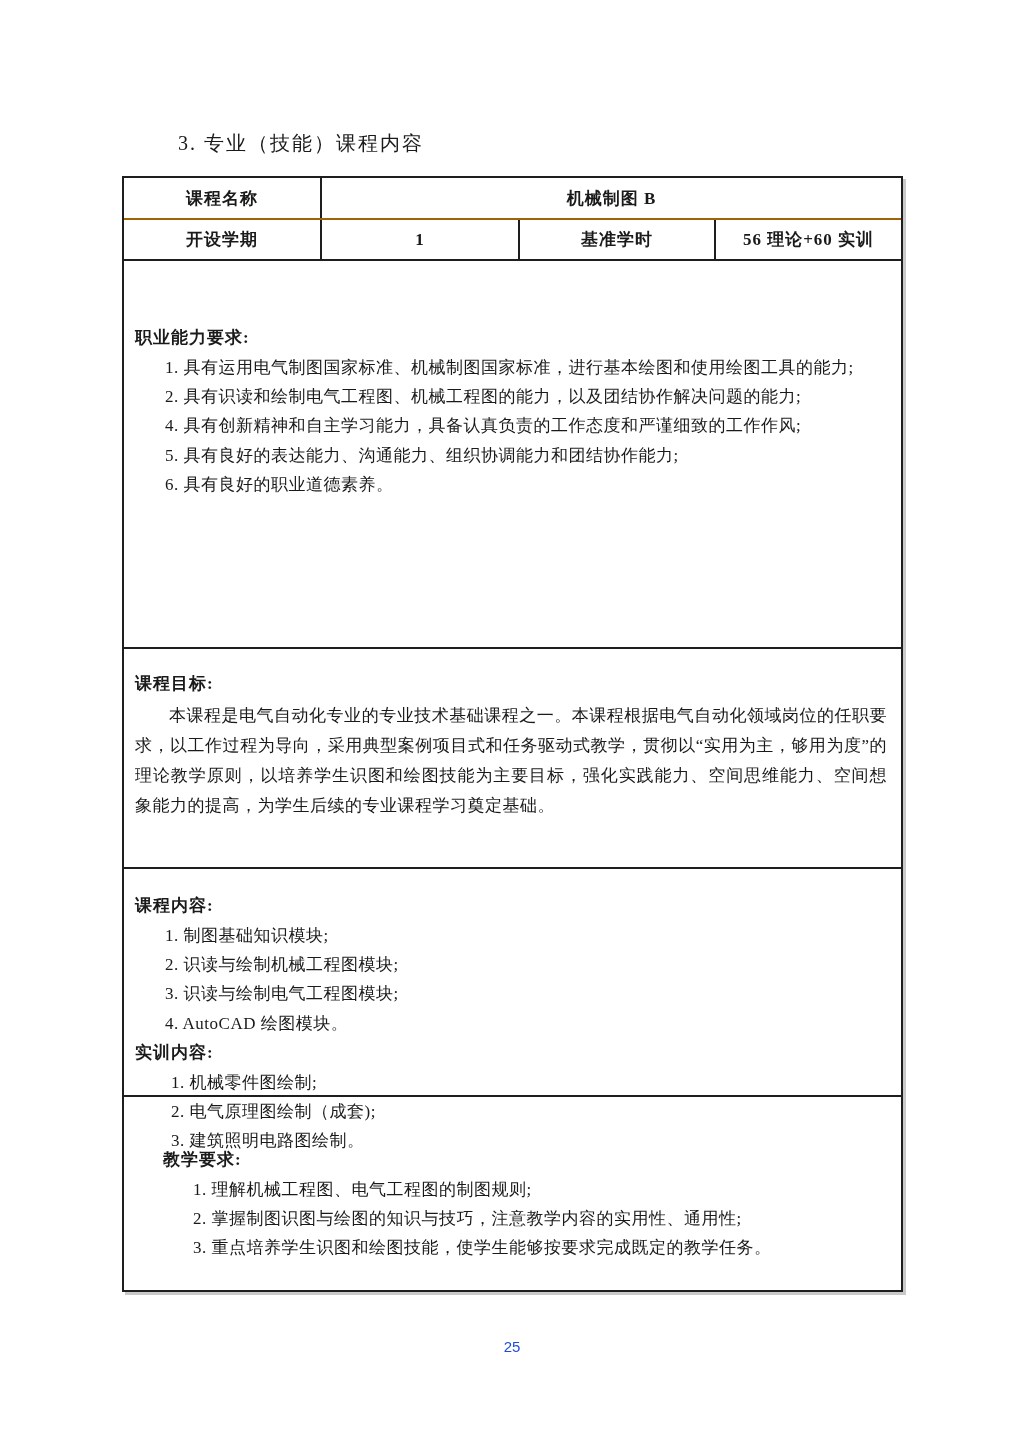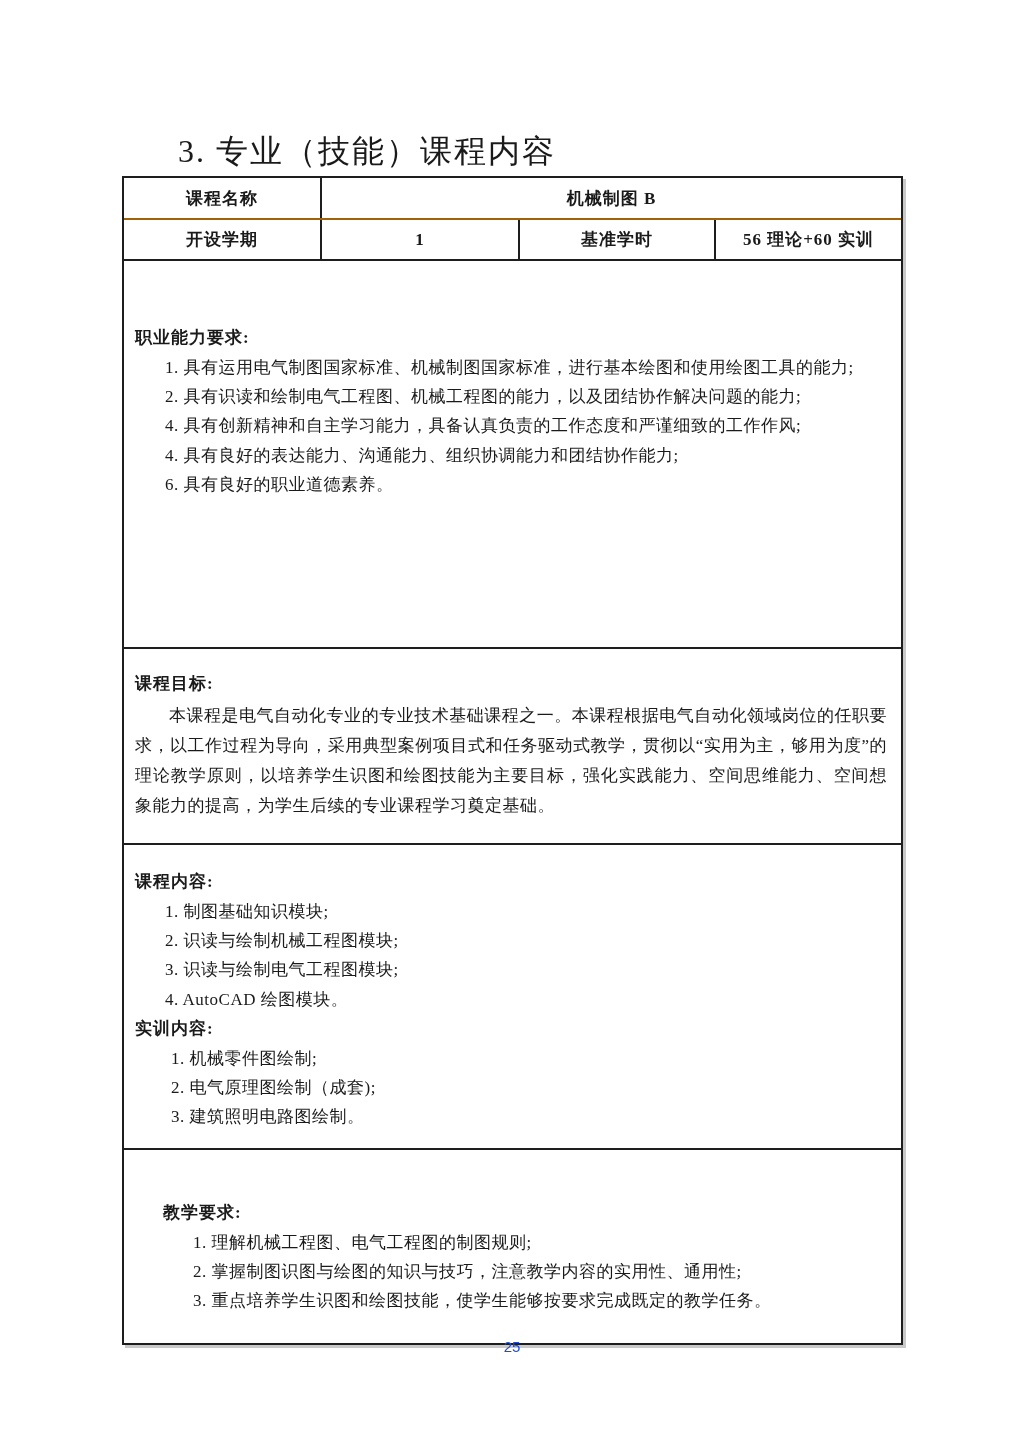--- a/index.html
+++ b/index.html
@@ -10,21 +10,21 @@
     margin: 0 auto;
     background: #ffffff;
     font-family: "Liberation Serif", "DejaVu Serif", serif;
     color: #1a1a1a;
     overflow: hidden;
   }
   .title {
     position: absolute;
     left: 178px;
     top: 130px;
-    font-size: 32px;
+    font-size: 20px;
     letter-spacing: 2px;
     white-space: nowrap;
   }
   .ctable {
     position: absolute;
     left: 122px;
     top: 176px;
     width: 781px;
     box-sizing: border-box;
     border: 2px solid #1e1e1e;
@@ -45,21 +45,21 @@
   .w3 { width: 196px; }
   .wrest { flex: 1; }
   .section {
     border-top: 2px solid #1e1e1e;
     box-sizing: border-box;
     padding: 0 14px 0 11px;
     font-size: 17px;
   }
   .s1 { height: 388px; padding-top: 62px; }
   .s2 { height: 196px; padding-top: 20px; }
-  .s3 { height: 305px; padding-top: 22px; }
+  .s3 { height: 228px; padding-top: 22px; margin-top: 24px; }
   .s4 { height: 195px; padding-top: 48px; padding-left: 39px; }
   .sec-heading { font-weight: bold; line-height: 30px; letter-spacing: 1px; }
   .sec-item { line-height: 29.2px; padding-left: 30px; letter-spacing: 0.5px; }
   .sub-item { padding-left: 36px; }
   .para {
     text-indent: 2em;
     text-align: justify;
     line-height: 30px;
     margin-top: 2px;
     letter-spacing: 0.5px;
@@ -93,21 +93,21 @@
       <div class="hcell w2">1</div>
       <div class="hcell w3">基准学时</div>
       <div class="hcell wrest">56 理论+60 实训</div>
     </div>
 
     <div class="section s1">
       <div class="sec-heading">职业能力要求:</div>
       <div class="sec-item">1. 具有运用电气制图国家标准、机械制图国家标准，进行基本绘图和使用绘图工具的能力;</div>
       <div class="sec-item">2. 具有识读和绘制电气工程图、机械工程图的能力，以及团结协作解决问题的能力;</div>
       <div class="sec-item">4. 具有创新精神和自主学习能力，具备认真负责的工作态度和严谨细致的工作作风;</div>
-      <div class="sec-item">4. 具有良好的表达能力、沟通能力、组织协调能力和团结协作能力;</div>
+      <div class="sec-item">5. 具有良好的表达能力、沟通能力、组织协调能力和团结协作能力;</div>
       <div class="sec-item">6. 具有良好的职业道德素养。</div>
     </div>
 
     <div class="section s2">
       <div class="sec-heading">课程目标:</div>
       <div class="para">本课程是电气自动化专业的专业技术基础课程之一。本课程根据电气自动化领域岗位的任职要求，以工作过程为导向，采用典型案例项目式和任务驱动式教学，贯彻以“实用为主，够用为度”的理论教学原则，以培养学生识图和绘图技能为主要目标，强化实践能力、空间思维能力、空间想象能力的提高，为学生后续的专业课程学习奠定基础。</div>
     </div>
 
     <div class="section s3">
       <div class="sec-heading">课程内容:</div>

